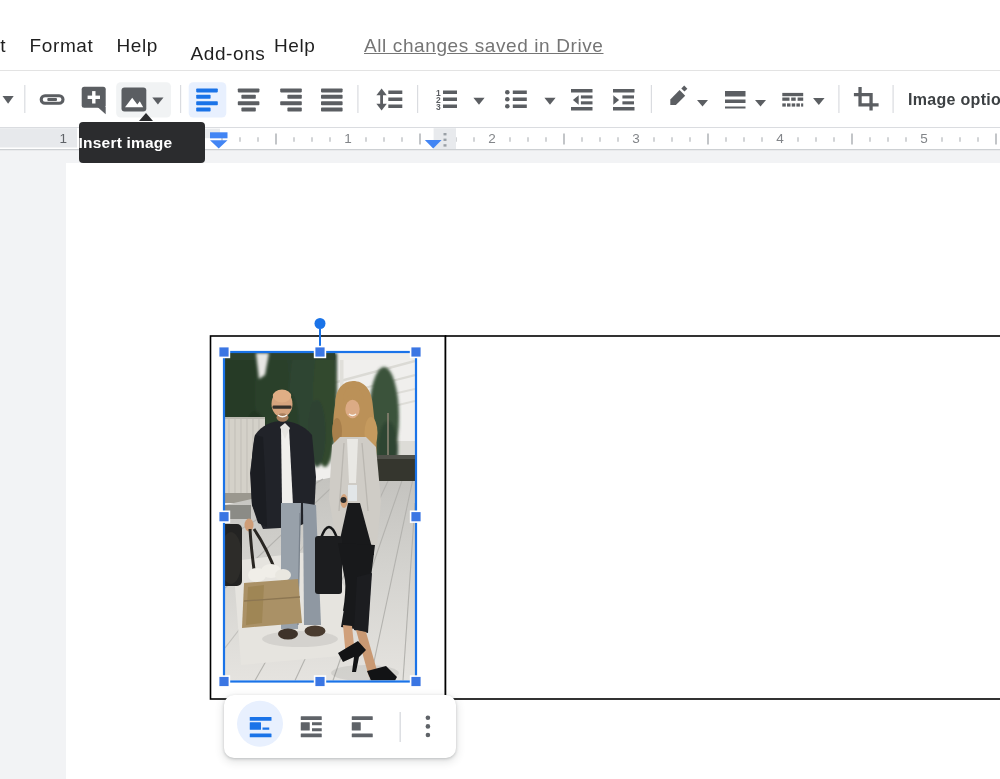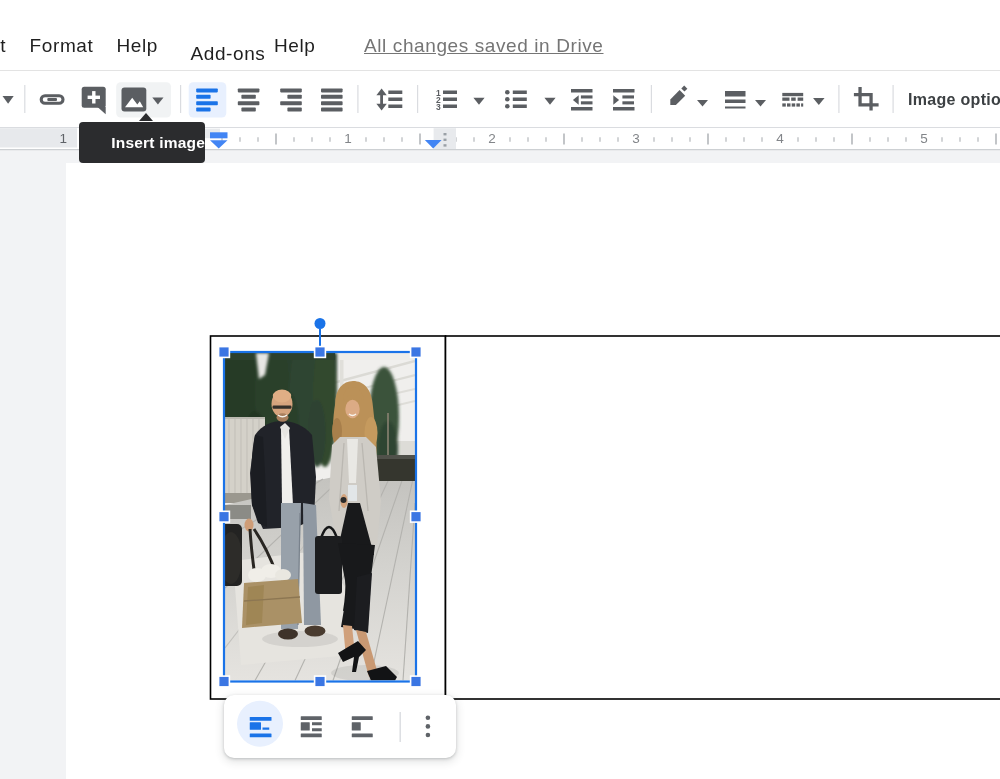--- a/index.html
+++ b/index.html
@@ -6,21 +6,21 @@
   body{width:1000px;height:779px;overflow:hidden;font-family:"Liberation Sans",sans-serif;background:#fff;position:relative;}
   .abs{position:absolute;}
   #menubar{left:0;top:0;width:1000px;height:70px;background:#fff;}
   .mi{position:absolute;top:35px;font-size:19px;letter-spacing:0.6px;color:#1f1f1f;white-space:nowrap;}
   #saved{color:#757575;text-decoration:underline;}
   #menuborder{left:0;top:70px;width:1000px;height:1px;background:#e3e3e3;}
   #toolbar{left:0;top:71px;width:1000px;height:57.2px;background:#fff;border-bottom:1.5px solid #dadce0;box-sizing:border-box;}
   #imgopt{position:absolute;left:908px;top:91px;font-size:16px;font-weight:bold;letter-spacing:0.3px;color:#3c4043;white-space:nowrap;z-index:6;}
   #canvas{left:0;top:150px;width:1000px;height:629px;background:#f2f3f5;}
   #page{position:absolute;left:66px;top:13px;width:934px;height:616px;background:#fff;}
-  #tooltip{left:78.6px;top:121.6px;width:126.4px;height:41px;background:#2b2c2e;border-radius:4px;color:#fff;font-size:15.5px;font-weight:bold;letter-spacing:0.2px;text-align:right;line-height:41px;z-index:30;}
+  #tooltip{left:78.6px;top:121.6px;width:126.4px;height:41px;background:#2b2c2e;border-radius:4px;color:#fff;font-size:15.5px;font-weight:bold;letter-spacing:0.2px;text-align:left;line-height:41px;z-index:30;}
   #tooltiparrow{left:139.3px;top:113.3px;width:0;height:0;border-left:7px solid transparent;border-right:7px solid transparent;border-bottom:8.6px solid #2b2c2e;z-index:30;}
   #wraptb{left:224.3px;top:694.7px;width:231.4px;height:63.4px;background:#fff;border-radius:10px;box-shadow:0 1px 3px rgba(60,64,67,.25),0 3px 8px 1px rgba(60,64,67,.14);z-index:20;}
 </style>
 </head>
 <body>
   <div class="abs" id="menubar">
     <span class="mi" style="left:-45px;">Insert</span>
     <span class="mi" style="left:29.6px;">Format</span>
     <span class="mi" style="left:116.5px;">Help</span>
     <span class="mi" style="left:190.5px;margin-top:8px;">Add-ons</span>

